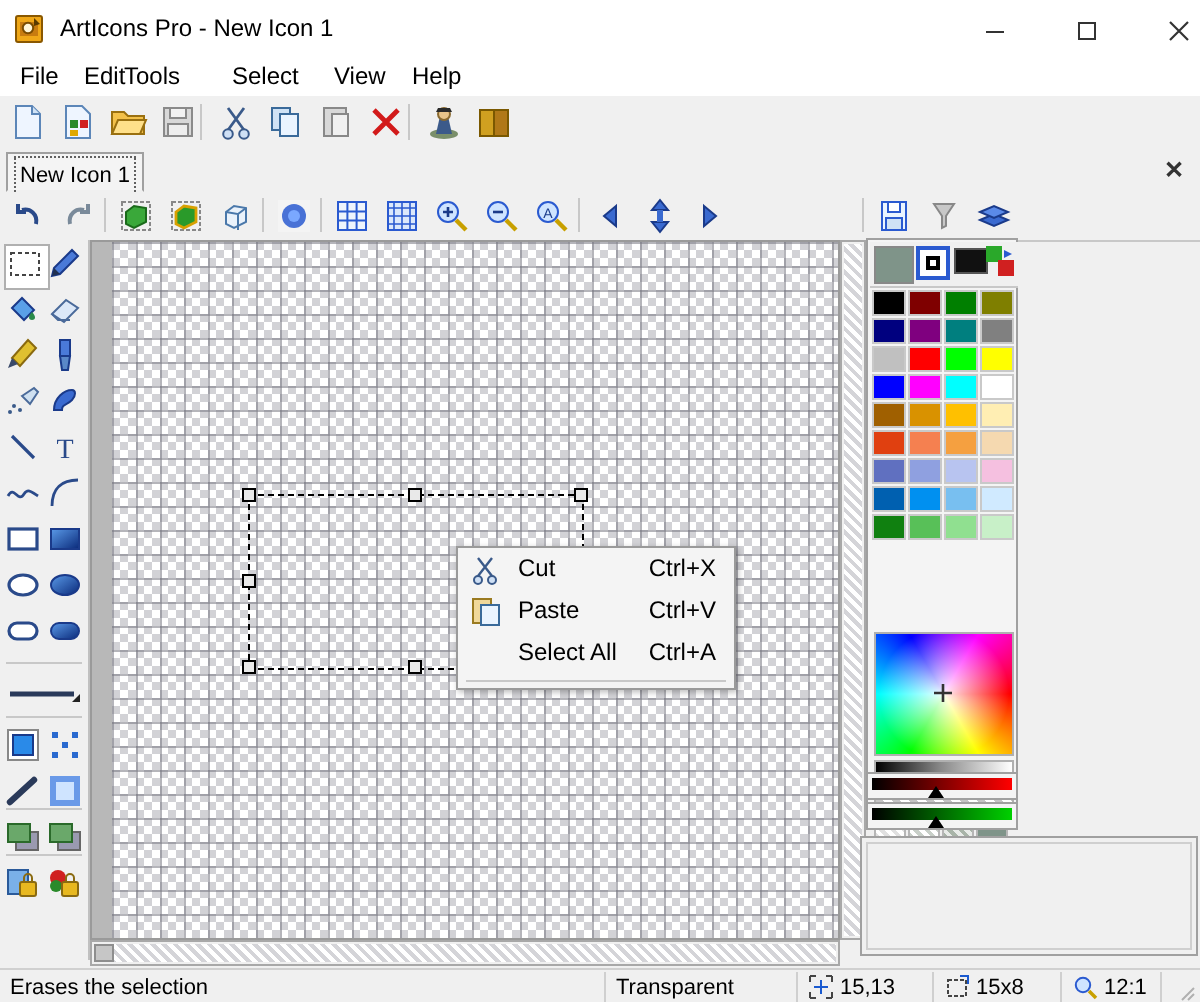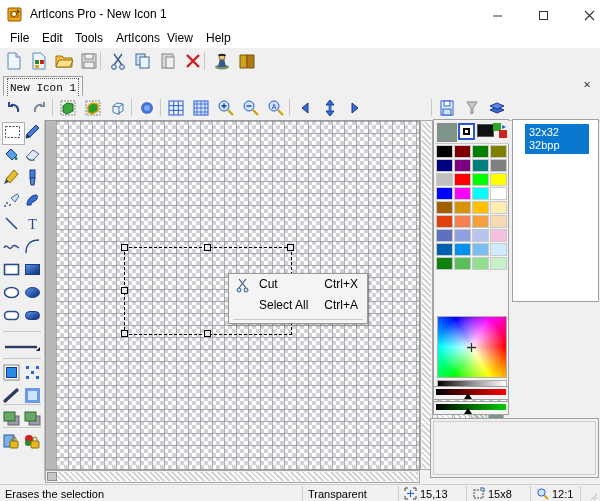--- a/index.html
+++ b/index.html
@@ -24,21 +24,21 @@
   
   .menubar{position:absolute;left:0;top:28px;width:600px;height:20px;background:#ffffff;}
   .menu-item{position:absolute;top:2px;height:16px;padding:0 6px;font-size:12px;line-height:16px;color:#000;white-space:nowrap;}
 
   
   .toolbar1{position:absolute;left:0;top:48px;width:600px;height:26px;background:#f0f0f0;border-bottom:1px solid #dcdcdc;}
   .tb-btn{position:absolute;top:3px;width:20px;height:20px;}
   .tb-sep{position:absolute;top:4px;width:1px;height:18px;background:#c8c8c8;}
 
   
-  .tabstrip{position:absolute;left:0;top:74px;width:600px;height:22px;background:#f0f0f0;border-bottom:1px solid #4c1d95;font-family:Liberation Mono, monospace;}
+  .tabstrip{position:absolute;left:0;top:74px;width:600px;height:22px;background:#f0f0f0;border-bottom:1px solid #4c1d95;}
   .tab{position:absolute;left:3px;top:2px;height:18px;background:#f4f4f4;border:1px solid #a0a0a0;border-bottom:1px solid #f0f0f0;
        padding:0 7px;font-size:11px;line-height:18px;color:#000;white-space:nowrap;}
   .tab .focus{display:block;border:1px dotted #606060;padding:0 2px;margin:1px -4px;}
   .tab-close{position:absolute;right:6px;top:4px;width:14px;height:14px;text-align:center;line-height:14px;font-size:12px;font-weight:bold;color:#333;}
 
   
   .toolbar2{position:absolute;left:0;top:96px;width:600px;height:24px;background:#f0f0f0;border-bottom:1px solid #c8c8c8;}
   .t2-btn{position:absolute;top:2px;width:20px;height:20px;}
   .t2-sep{position:absolute;top:3px;width:1px;height:17px;background:#c8c8c8;}
 
@@ -143,22 +143,22 @@
     <div class="win-btn win-close">
       <svg width="11" height="11" viewBox="0 0 11 11">
           <path d="M1 1l9 9M10 1l-9 9" stroke="#333" stroke-width="1.1"></path>
         </svg>
     </div>
   </div>
 
   <div class="menubar">
     <div class="menu-item" style="left:4px">File</div>
     <div class="menu-item" style="left:36px">Edit</div>
-    <div class="menu-item" style="left:69px">Tools</div>
-    <div class="menu-item" style="left:110px">ArtIcons</div>
+    <div class="menu-item" style="left:56px">Tools</div>
+    <div class="menu-item" style="left:110px">Select</div>
     <div class="menu-item" style="left:161px">View</div>
     <div class="menu-item" style="left:200px">Help</div>
   </div>
 
   <div class="toolbar1">
     <div class="tb-btn" style="left:4px">
       <svg width="20" height="20" viewBox="0 0 20 20">
           <path d="M4 2h8l4 4v12H4z" fill="#eef5ff" stroke="#5c86b8"></path>
           <path d="M12 2v4h4" fill="#cfe2f5" stroke="#5c86b8"></path>
         </svg>
@@ -622,44 +622,48 @@
 
   <div class="slider" style="top:386px">
     <div class="bar" style="background:linear-gradient(to right,#000,#ff0000)"></div>
     <div class="knob" style="left:30px"></div>
   </div>
   <div class="slider" style="top:401px">
     <div class="bar" style="background:linear-gradient(to right,#000,#00d000)"></div>
     <div class="knob" style="left:30px"></div>
   </div>
 
-  <div class="fmtlist">
-    <div class="fmtitem">
-      <div>32x32</div>
-      <div>32bpp</div>
-    </div>
-  </div>
 
   <div class="preview">
     <div class="inner"></div>
   </div>
 
   <div class="ctx">
     <div class="ctx-item">
       <span class="ico">
         <svg width="16" height="16" viewBox="0 0 16 16">
             <path d="M4 2l7 9M11 2L4 11" stroke="#3a5a8a" stroke-width="1.2" fill="none"></path>
             <circle cx="4" cy="13" r="2" fill="#cfe0f5" stroke="#3a5a8a"></circle>
             <circle cx="11" cy="13" r="2" fill="#cfe0f5" stroke="#3a5a8a"></circle>
           </svg>
       </span>
       <span>Cut</span>
       <span class="acc">Ctrl+X</span>
     </div>
     <div class="ctx-item">
+      <span class="ico">
+        <svg width="16" height="16" viewBox="0 0 16 16">
+            <rect x="1.5" y="1.5" width="9" height="12" fill="#f0d89a" stroke="#9a7a20"></rect>
+            <rect x="5.5" y="4.5" width="9" height="10" fill="#eaf4ff" stroke="#3a6a9a"></rect>
+          </svg>
+      </span>
+      <span>Paste</span>
+      <span class="acc">Ctrl+V</span>
+    </div>
+    <div class="ctx-item">
       <span>Select All</span>
       <span class="acc">Ctrl+A</span>
     </div>
     <div class="ctx-sep"></div>
   </div>
 
   <div class="statusbar">
     <span class="st-text" style="left:5px">Erases the selection</span>
     <div class="st-sep" style="left:302px"></div>
     <span class="st-text" style="left:308px">Transparent</span>

